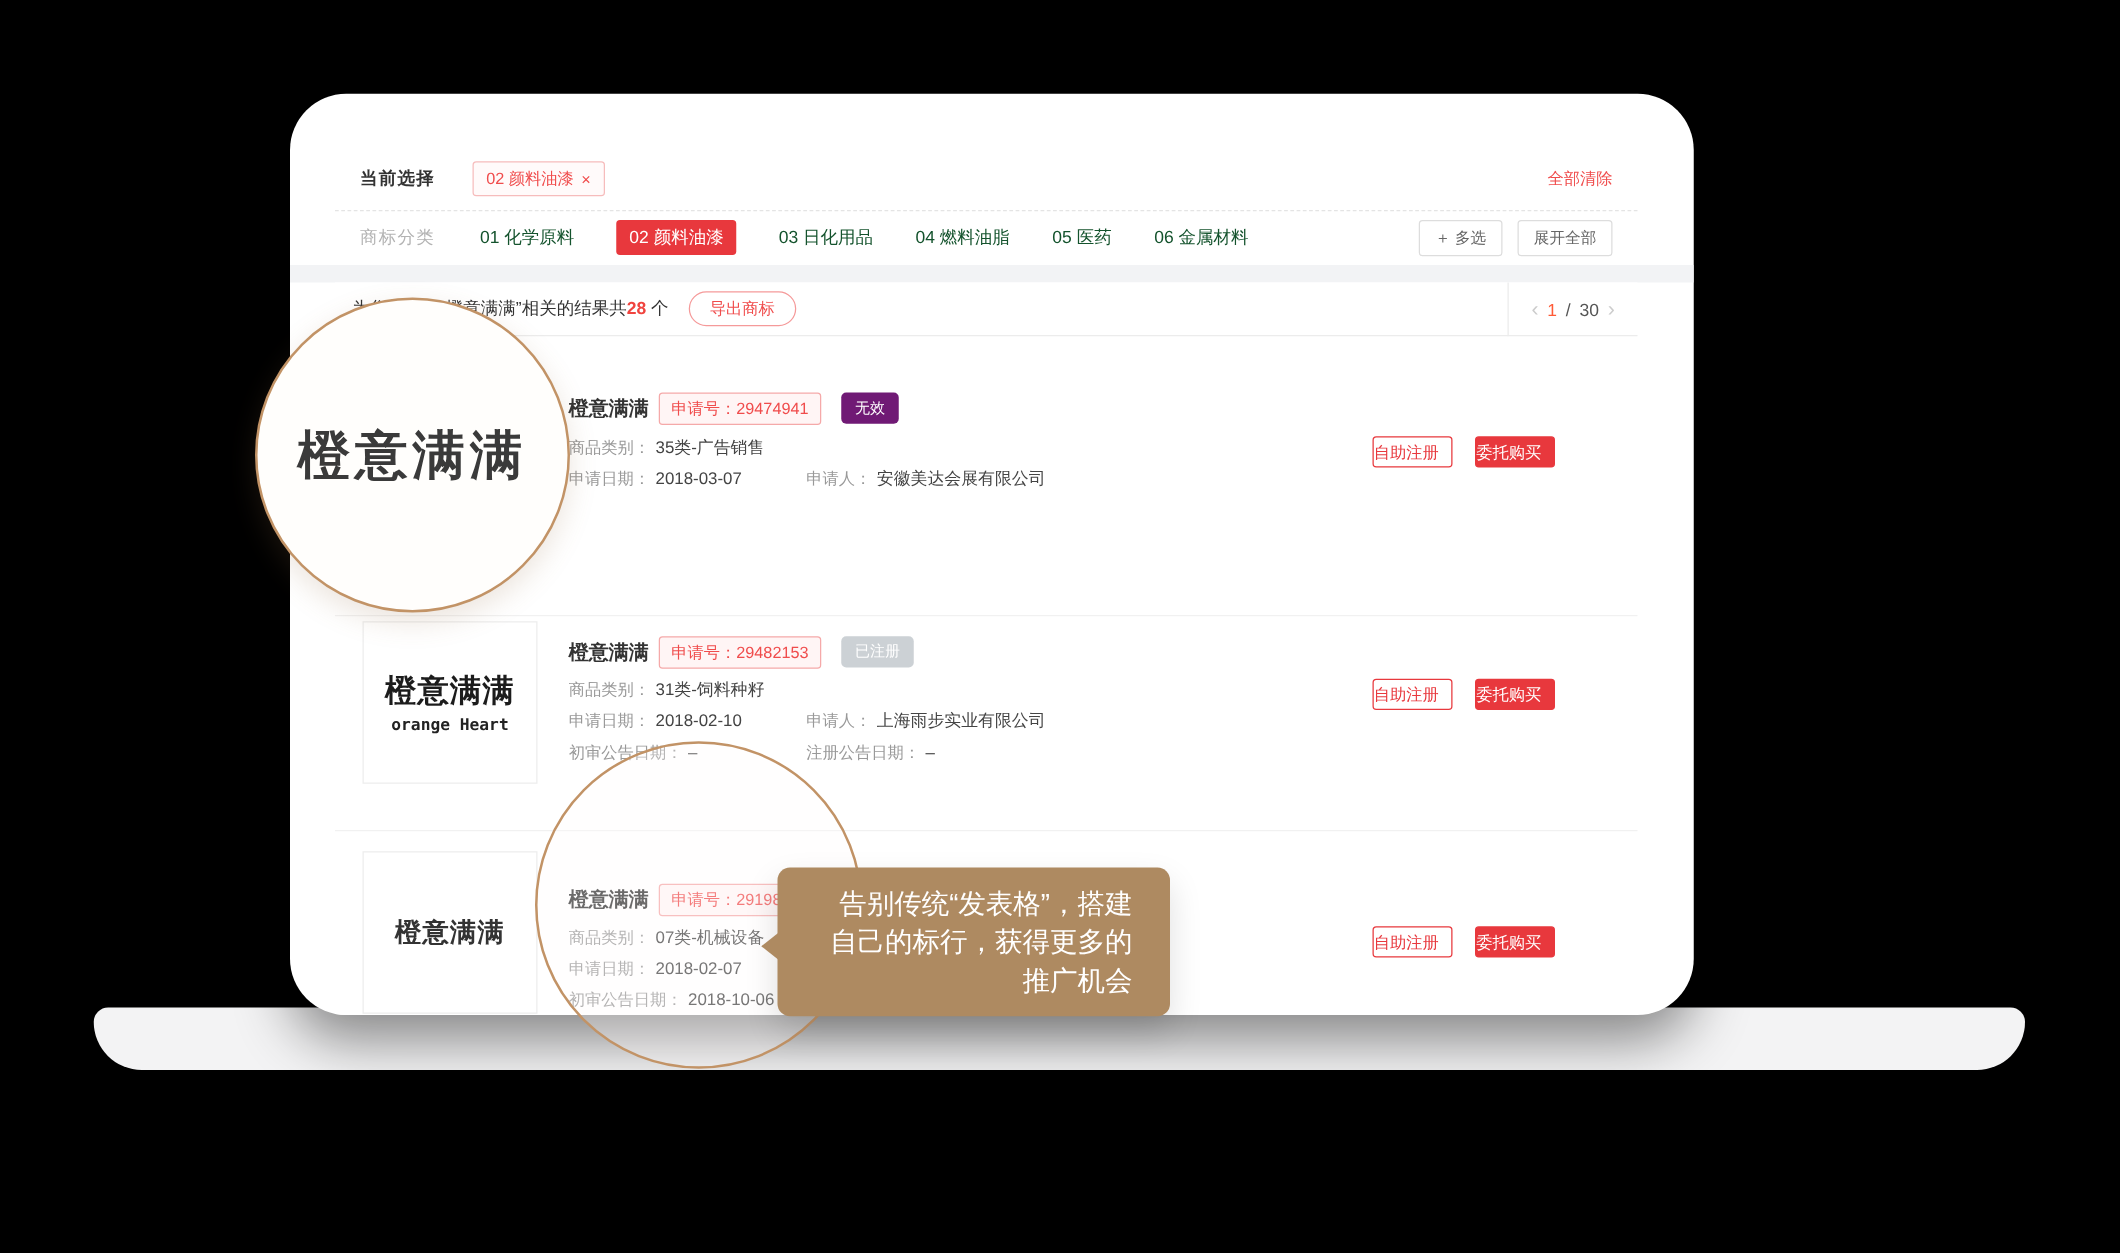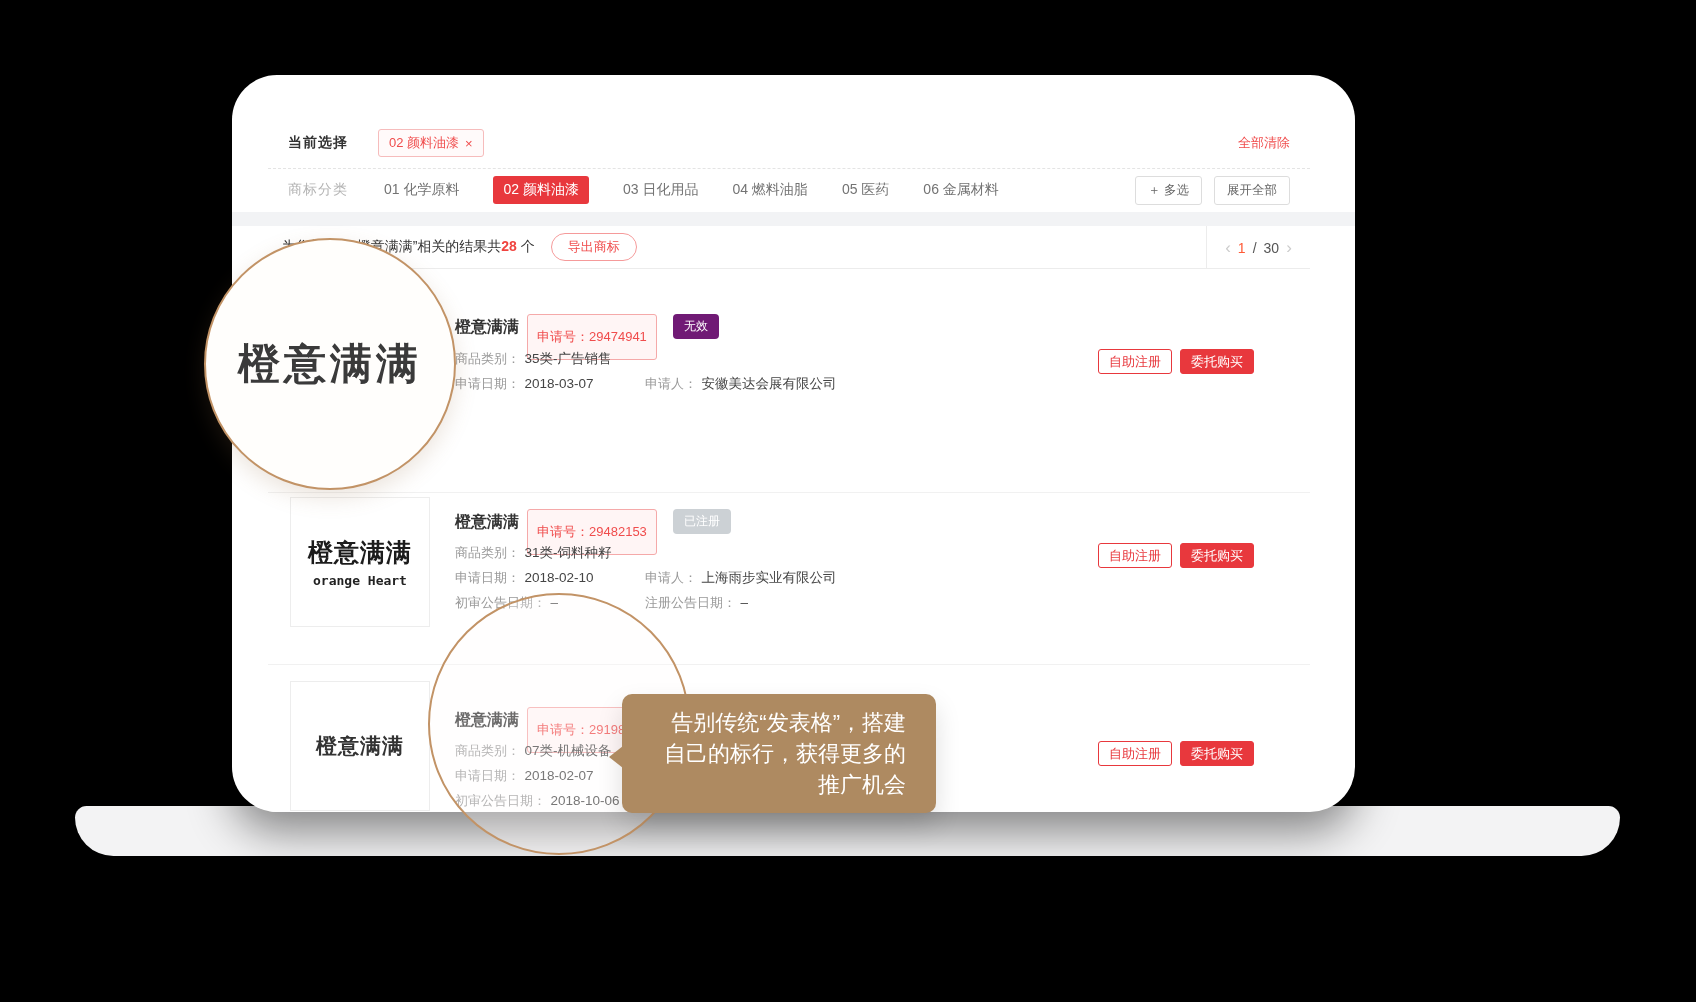--- a/index.html
+++ b/index.html
@@ -22,21 +22,21 @@
               border-bottom:1px dashed #e4e4e4; }
   .sel-label { font-size:14px; color:#333; font-weight:700; letter-spacing:1px; }
   .sel-tag { margin-left:30px; display:inline-flex; align-items:center; gap:6px;
              font-size:13px; color:#f04c4c; background:#fffafa; border:1px solid #f6bcbc;
              border-radius:3px; padding:4px 10px; cursor:pointer; }
   .sel-tag .x { font-size:13px; color:#f04c4c; }
   .clear-all { margin-left:auto; font-size:13px; color:#f04c4c; cursor:pointer; }
 
   .hdr-rowB { height:42px; display:flex; align-items:center; padding:0 20px; }
   .cat-label { font-size:14px; color:#b3b3b3; letter-spacing:1px; margin-right:36px; }
-  .cat-item { font-size:14px; color:#737373; margin-right:34px; cursor:pointer; white-space:nowrap; }
+  .cat-item { font-size:14px; color:#14532d; margin-right:34px; cursor:pointer; white-space:nowrap; }
   .cat-item.sel { background:#e8383d; color:#fff; padding:5px 10px; border-radius:3px; }
   .cat-btns { margin-left:auto; display:flex; gap:12px; }
   .cat-btn { font-size:12.5px; color:#666; border:1px solid #ddd; border-radius:3px;
              padding:5px 12px; background:#fff; cursor:pointer; white-space:nowrap; }
 
   .gap-strip { position:absolute; left:0; top:137px; width:100%; height:14px; background:#f2f3f5; }
 
   
   .res-card { position:absolute; left:36px; top:151px; width:1042px; height:586px; background:#fff; }
   .res-hdr { position:relative; height:43px; border-bottom:1px solid #ececec;
@@ -57,29 +57,29 @@
   .row { position:absolute; left:0; width:1042px; }
   .row2, .row3 { border-top:1px solid #f1f1f1; }
   .tm-box { position:absolute; left:22px; width:140px; height:130px; background:#fff;
             border:1px solid #ededed; display:flex; flex-direction:column;
             align-items:center; justify-content:center; cursor:pointer; }
   .tm-callig { font-family:"DejaVu Serif", serif; font-weight:700; font-size:25px; color:#1c1c1c; letter-spacing:1px;}
   .tm-sub { font-family:"DejaVu Sans Mono", monospace; font-weight:700; font-size:13px; color:#222; margin-top:4px;}
   .tm-plain { font-size:21px; font-weight:700; color:#333; letter-spacing:1px; }
   .t-title { position:absolute; left:187px; font-size:16px; font-weight:700; color:#333; }
   .chip { position:absolute; left:259px; font-size:13px; color:#f04c4c; background:#fff5f5;
-          border:1px solid #f5a9a9; border-radius:3px; padding:13px 9px; white-space:nowrap;}
+          border:1px solid #f5a9a9; border-radius:3px; padding:3px 9px; white-space:nowrap;}
   .badge { position:absolute; font-size:12px; color:#fff; border-radius:4px; padding:4px 11px; }
   .badge.invalid { background:#701a75; }
   .badge.registered { background:#ccd1d5; }
   .lbl { color:#999; font-size:13px; }
   .val { color:#444; font-size:13.5px; }
   .fline { position:absolute; white-space:nowrap; }
   .c1 { left:187px; } .c2 { left:377px; }
-  .btn { position:absolute; width:74px; height:25px; line-height:23px; text-align:center;
+  .btn { position:absolute; width:64px; height:25px; line-height:23px; text-align:left;
          font-size:13px; border-radius:3px; cursor:pointer; }
   .btn.outline { border:1px solid #e8383d; color:#e8383d; background:#fff; left:830px; }
   .btn.solid { background:#e8383d; color:#fff; border:1px solid #e8383d; left:912px; }
 
   
   .circle1 { position:absolute; left:204px; top:238px; width:252px; height:252px;
              border-radius:50%; background:#fffefc; border:2px solid #c29366; z-index:50;
              display:flex; align-items:center; justify-content:center;
              box-shadow:0 8px 22px rgba(150,110,70,.18); }
   .circle1 span { font-size:42px; font-weight:700; color:#3a3a3a; letter-spacing:4px; }

